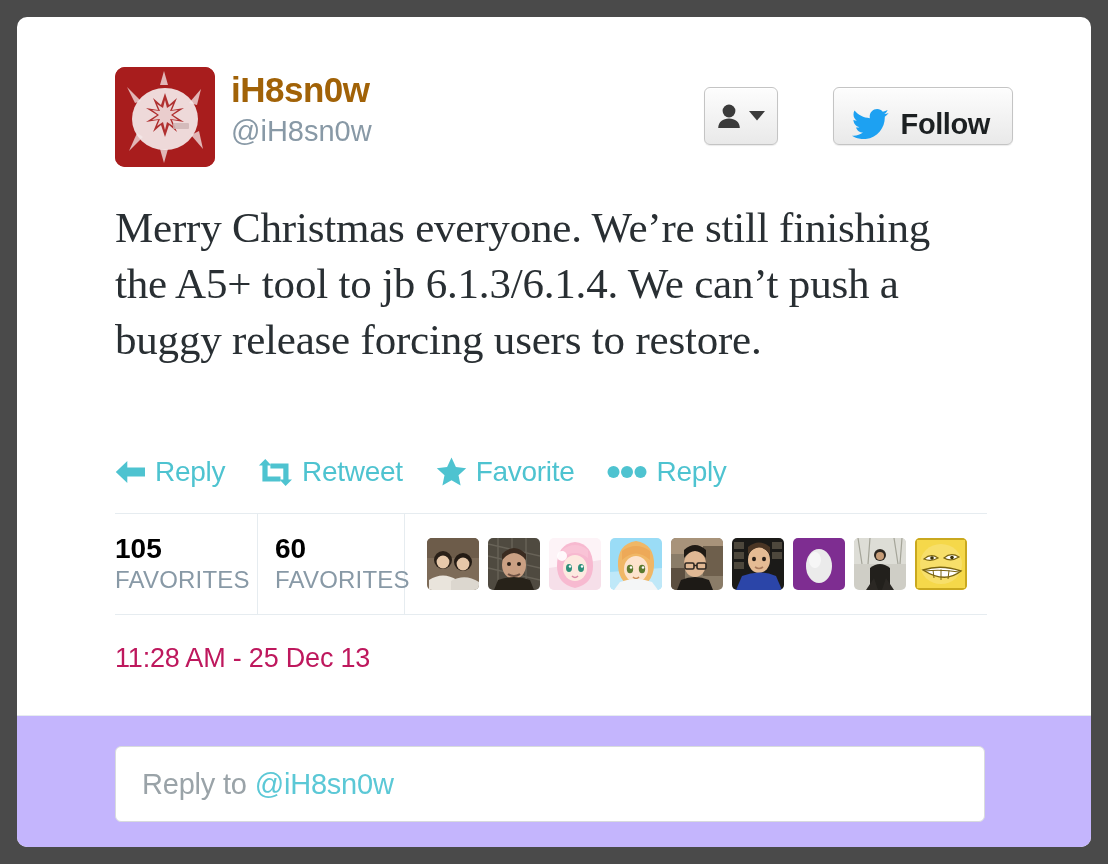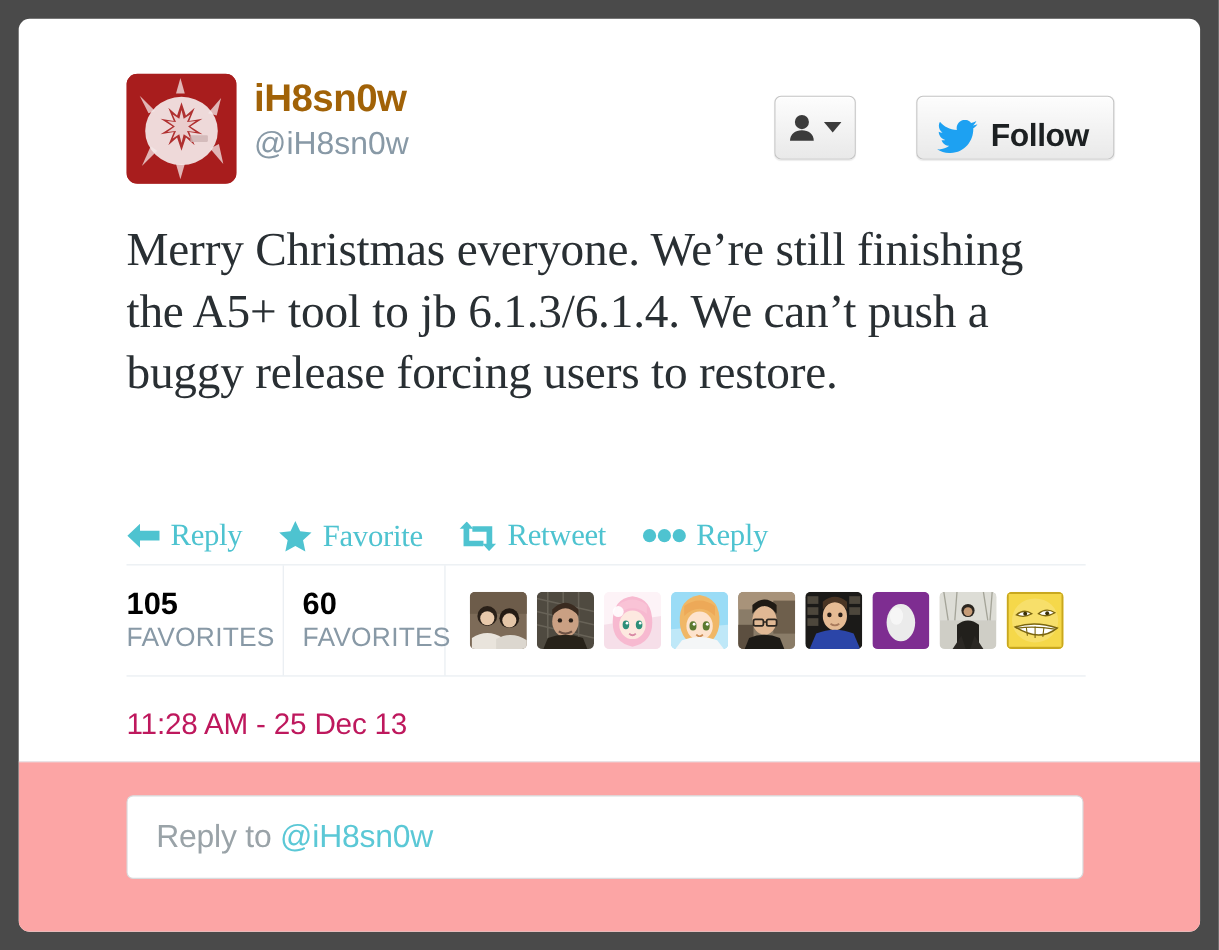--- a/index.html
+++ b/index.html
@@ -127,24 +127,23 @@
     font-size: 43px;
     line-height: 56px;
     color: #292f33;
     letter-spacing: -0.2px;
   }
 
   
   .tweet-actions {
     position: absolute;
     left: 98px;
-    top: 456px;
+    top: 440px;
     display: flex;
-    align-items: flex-start;
-    font-family: Liberation Serif, serif;
+    align-items: flex-end;
   }
   .action {
     display: inline-flex;
     align-items: center;
     gap: 9px;
     margin-right: 33px;
     cursor: pointer;
     text-decoration: none;
   }
   .action:last-child { margin-right: 0; }
@@ -216,22 +215,22 @@
     letter-spacing: -0.2px;
     text-decoration: none;
   }
 
   
   .tweet-footer {
     position: absolute;
     left: 0;
     right: 0;
     bottom: 0;
-    height: 155px;
-    background: #fca5a5;
+    height: 132px;
+    background: #c4b5fd;
     border-top: 1px solid #e6ecf0;
     box-sizing: border-box;
   }
   .reply-box {
     position: absolute;
     left: 98px;
     top: 30px;
     width: 870px;
     height: 76px;
     background: #ffffff;
@@ -316,34 +315,34 @@
     <div class="tweet-actions">
 
       <a class="action">
         <svg class="action-icon" width="31" height="26" viewBox="0 0 31 26" aria-hidden="true">
           <path d="M12.3 2.1 L12.3 8.6 L30 8.6 L30 17.4 L12.3 17.4 L12.3 23.9 L0.8 13 Z" fill="#4ec3d0"></path>
         </svg>
         <span class="action-label">Reply</span>
       </a>
 
       <a class="action">
-        <svg class="action-icon" width="31" height="29" viewBox="0 0 31 29" aria-hidden="true">
-          <path d="M15.5 0.6 L19.9 10 L30.2 11.2 L22.5 18.2 L24.6 28.4 L15.5 23.3 L6.4 28.4 L8.5 18.2 L0.8 11.2 L11.1 10 Z" fill="#4ec3d0"></path>
-        </svg>
-        <span class="action-label">Favorite</span>
-      </a>
-
-      <a class="action">
         <svg class="action-icon" width="35" height="27" viewBox="0 0 35 27" aria-hidden="true">
           <g fill="#4ec3d0">
             <path d="M7.3 0 L13.4 6.6 L9.6 6.6 L9.6 17.5 L22.5 17.5 L22.5 22.5 L4.4 22.5 L4.4 6.6 L0.9 6.6 Z"></path>
             <path d="M27.6 27 L21.5 20.4 L25.3 20.4 L25.3 9.5 L12.4 9.5 L12.4 4.5 L30.5 4.5 L30.5 20.4 L34 20.4 Z"></path>
           </g>
         </svg>
         <span class="action-label">Retweet</span>
+      </a>
+
+      <a class="action">
+        <svg class="action-icon" width="31" height="29" viewBox="0 0 31 29" aria-hidden="true">
+          <path d="M15.5 0.6 L19.9 10 L30.2 11.2 L22.5 18.2 L24.6 28.4 L15.5 23.3 L6.4 28.4 L8.5 18.2 L0.8 11.2 L11.1 10 Z" fill="#4ec3d0"></path>
+        </svg>
+        <span class="action-label">Favorite</span>
       </a>
 
       <a class="action">
         <svg class="action-icon" width="40" height="14" viewBox="0 0 40 14" aria-hidden="true">
           <circle cx="6.5" cy="7" r="6" fill="#4ec3d0"></circle>
           <circle cx="20" cy="7" r="6" fill="#4ec3d0"></circle>
           <circle cx="33.5" cy="7" r="6" fill="#4ec3d0"></circle>
         </svg>
         <span class="action-label">Reply</span>
       </a>

